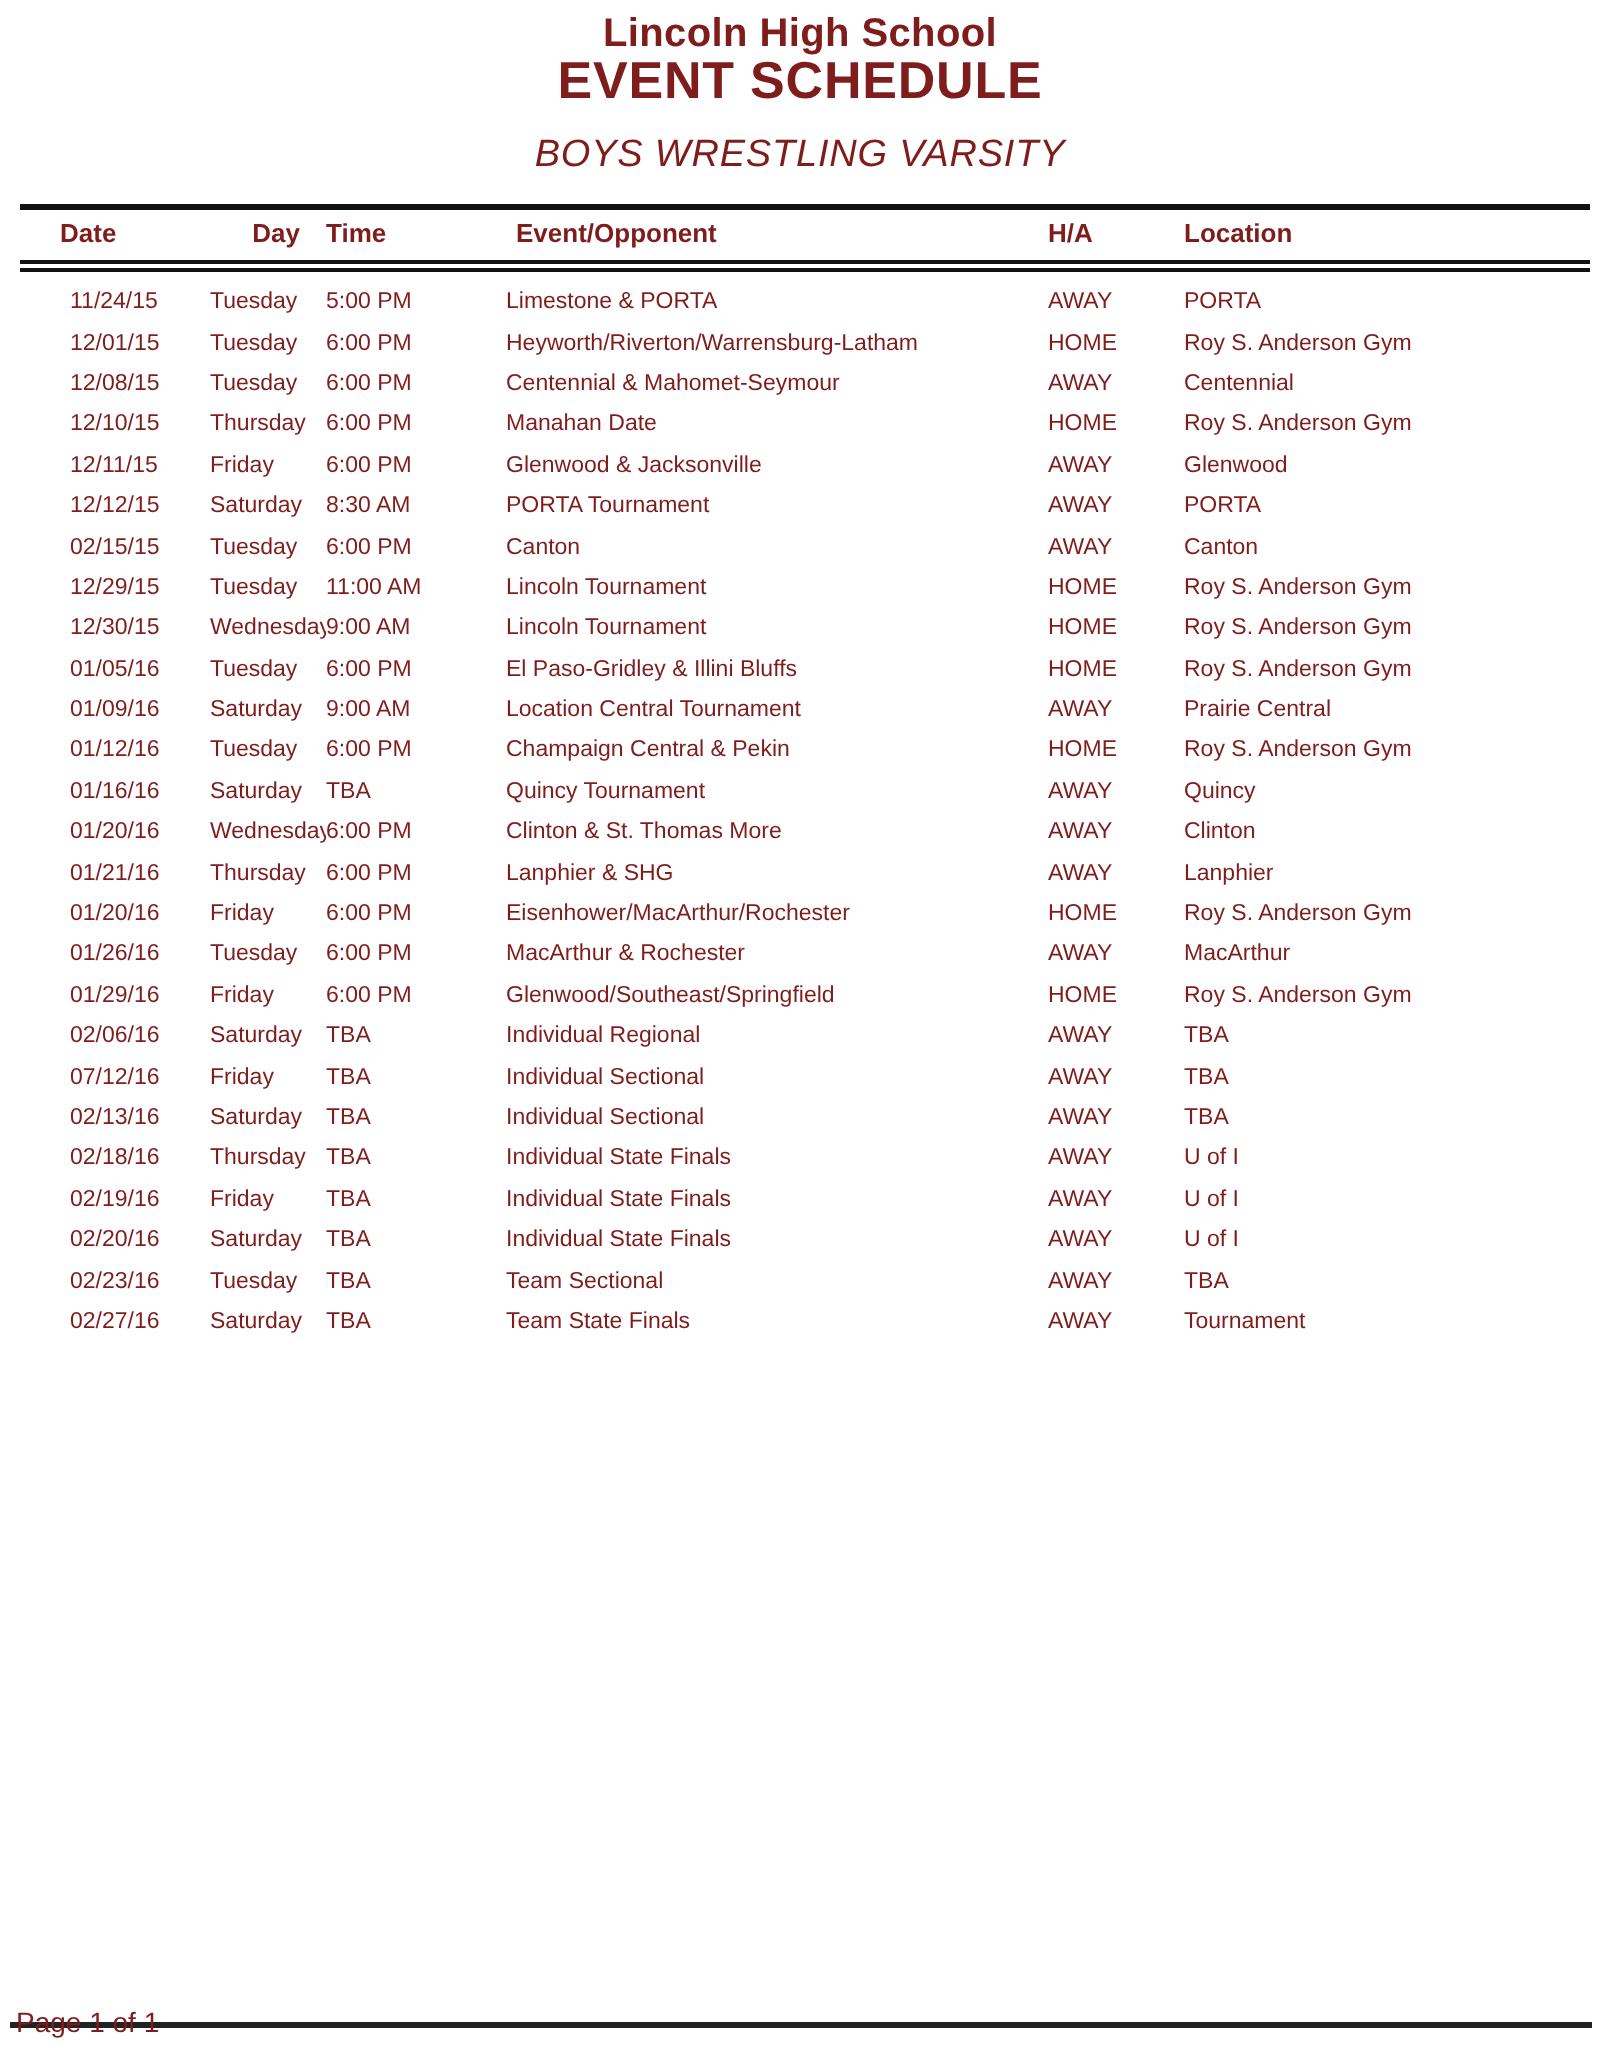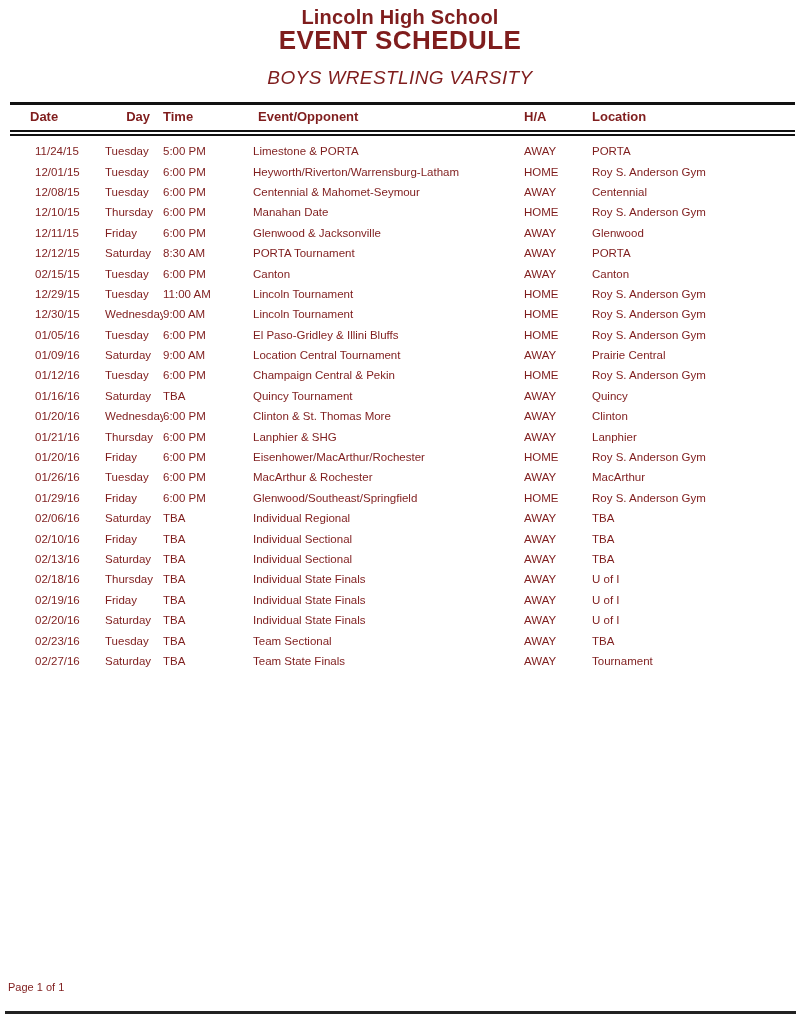--- a/index.html
+++ b/index.html
@@ -93,22 +93,22 @@
     position: absolute;
     left: 5px;
     width: 791px;
     top: 1011px;
     height: 3px;
     background: #222222;
   }
   .footer-page {
     position: absolute;
     left: 8px;
-    top: 981px;
-    font-size: 11px;
+    top: 1003px;
+    font-size: 14px;
   }
 </style>
 </head>
 <body>
 
 <div class="page">
 
   <div class="titles">
     <div class="school-name">Lincoln High School</div>
     <div class="doc-title">EVENT SCHEDULE</div>
@@ -281,21 +281,21 @@
         </tr>
         <tr>
           <td class="d-date">02/06/16</td>
           <td class="d-day">Saturday</td>
           <td class="d-time">TBA</td>
           <td class="d-event">Individual Regional</td>
           <td class="d-ha">AWAY</td>
           <td class="d-location">TBA</td>
         </tr>
         <tr>
-          <td class="d-date">02/10/16</td>
+          <td class="d-date">07/12/16</td>
           <td class="d-day">Friday</td>
           <td class="d-time">TBA</td>
           <td class="d-event">Individual Sectional</td>
           <td class="d-ha">AWAY</td>
           <td class="d-location">TBA</td>
         </tr>
         <tr>
           <td class="d-date">02/13/16</td>
           <td class="d-day">Saturday</td>
           <td class="d-time">TBA</td>

